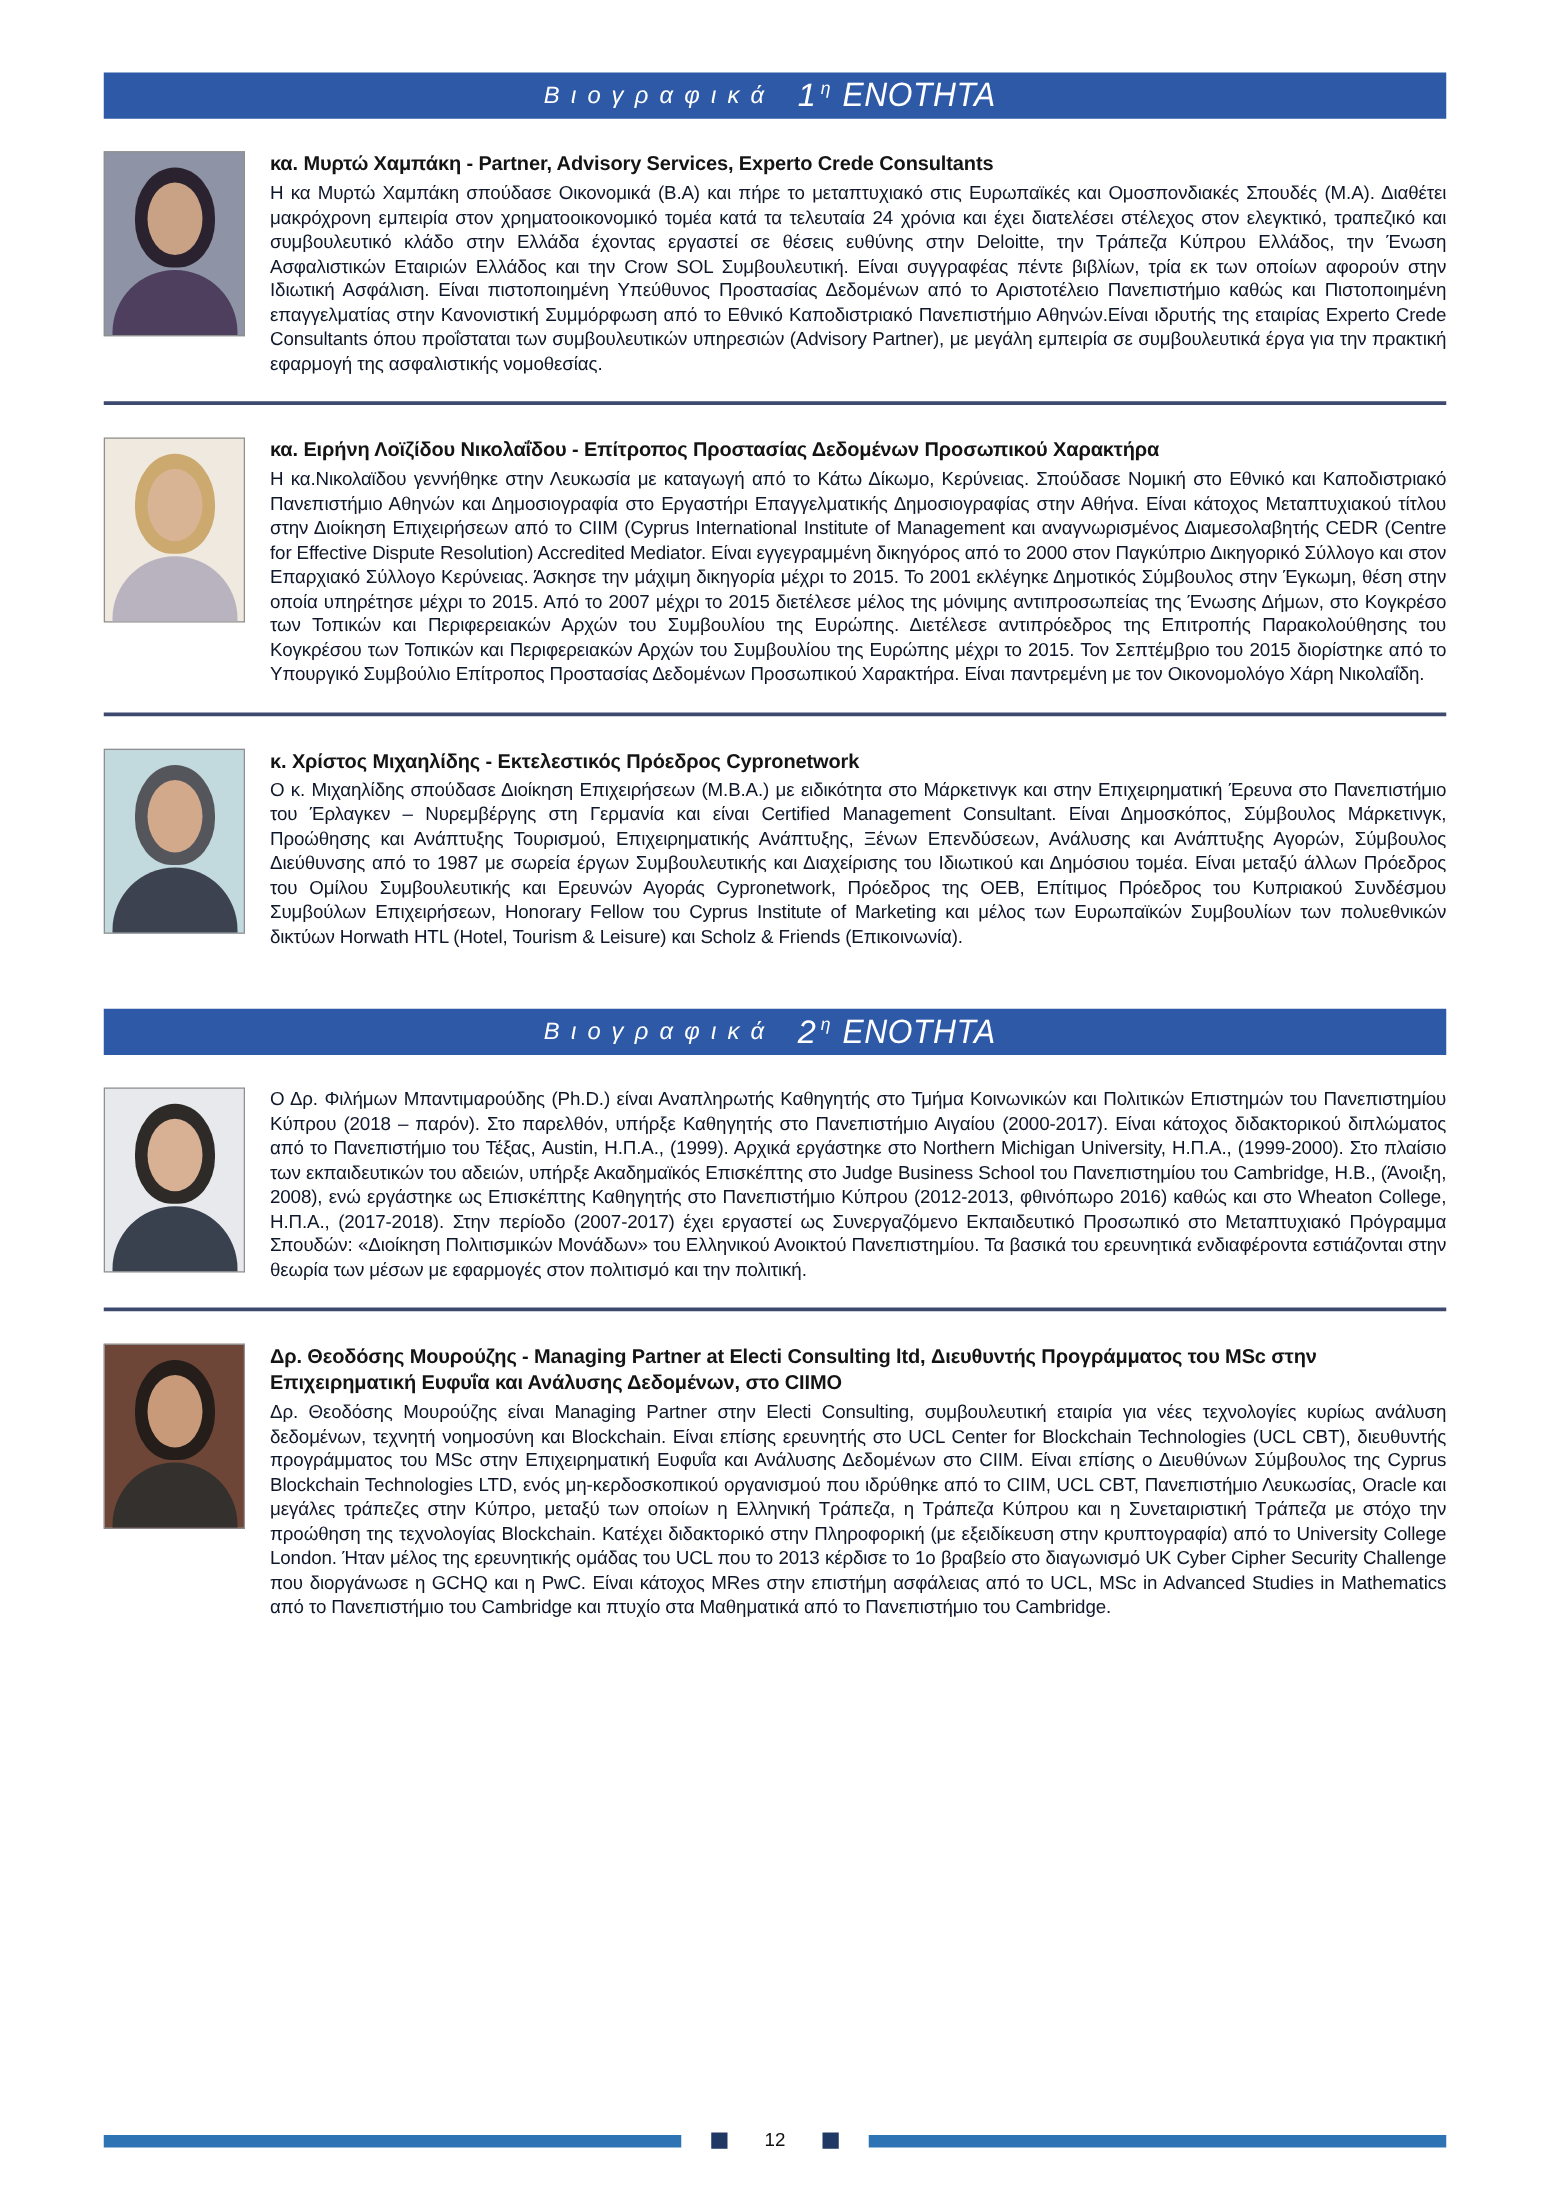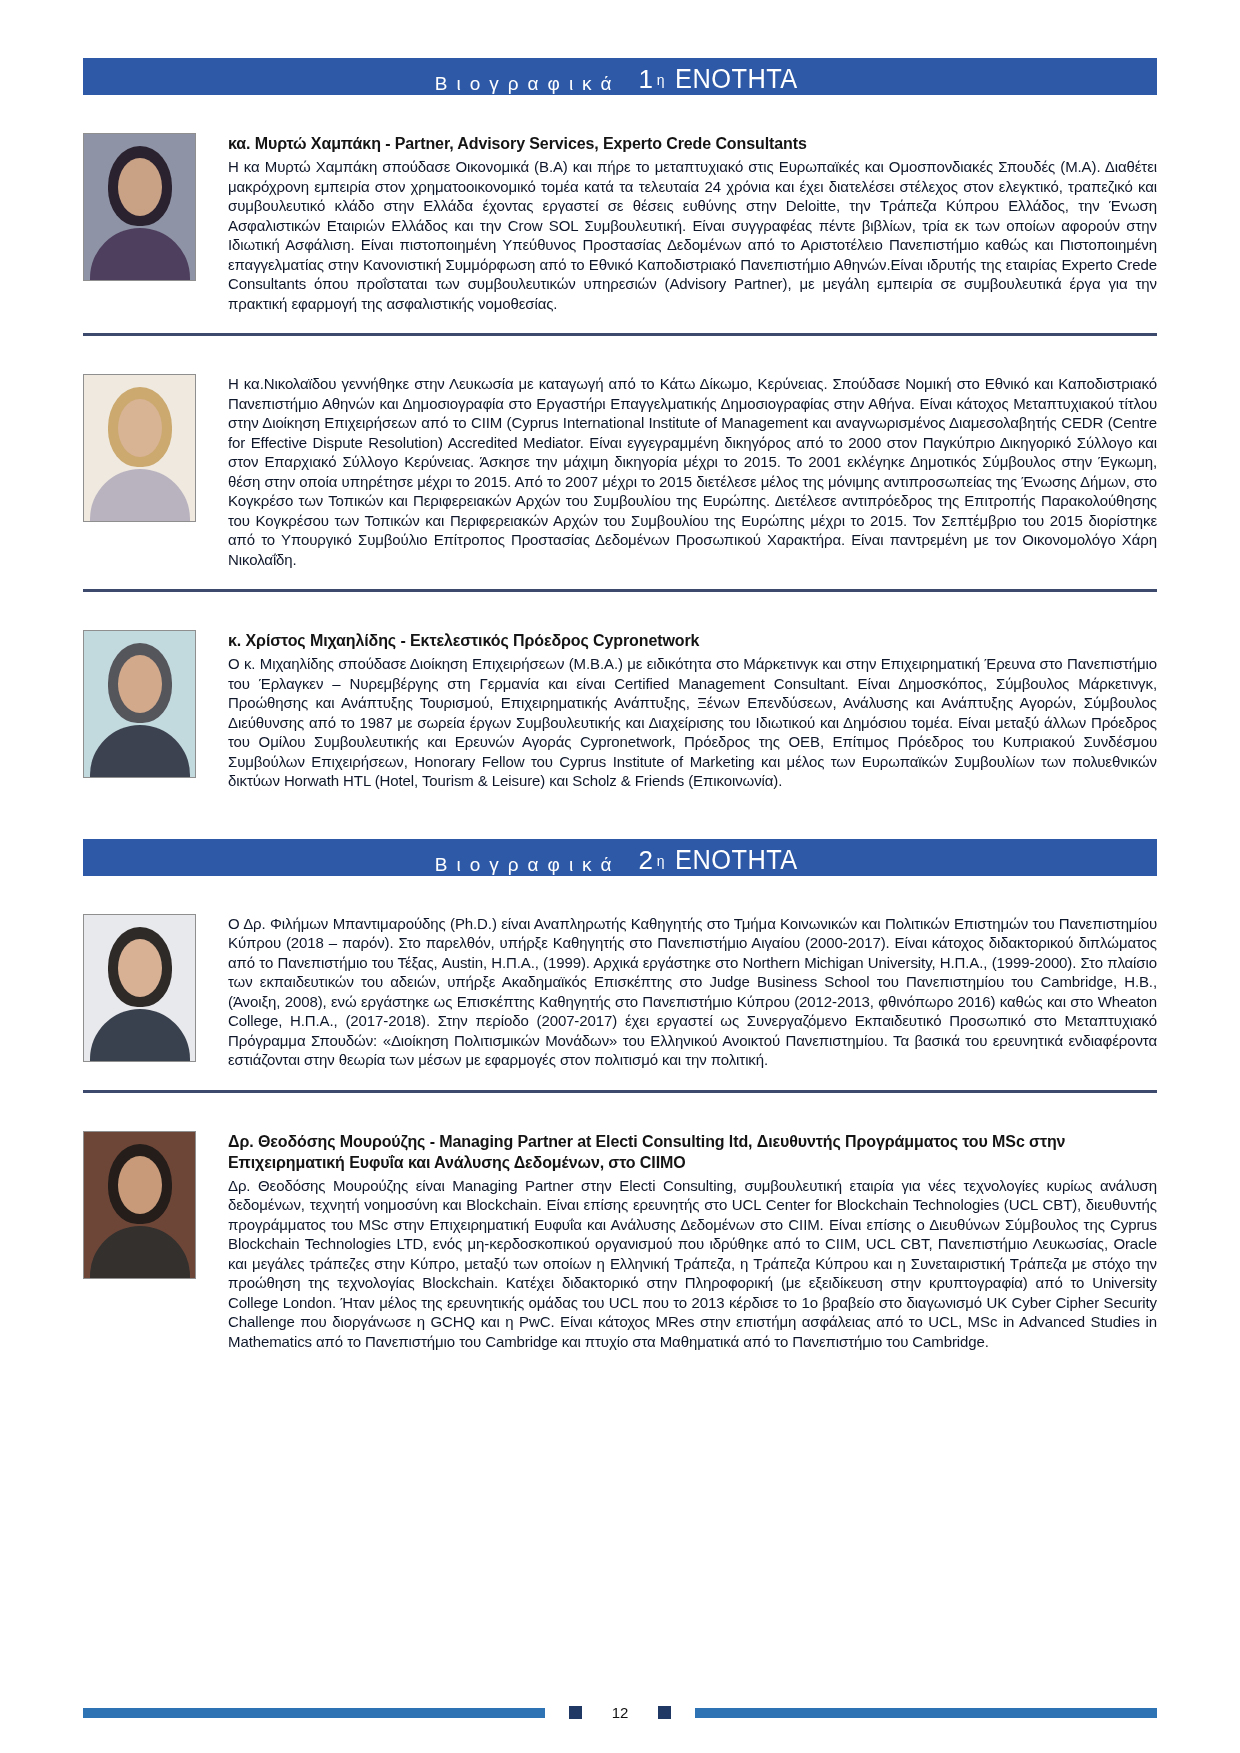--- a/index.html
+++ b/index.html
@@ -4,27 +4,27 @@
 <style>
   html,body { margin:0; padding:0; background:#ffffff; }
   body { font-family:"Liberation Sans", sans-serif; color:#1b1b1b; }
   .page {
     position:relative; width:1240px; height:1753px; margin:0 auto;
     background:#ffffff; overflow:hidden; box-sizing:border-box;
     padding:58px 83px 0 83px;
   }
   .section-header {
     height:37px; background:var(--header-bar,#2e59a7); color:var(--header-text,#fff);
-    display:flex; align-items:flex-end; justify-content:center; gap:4px;
+    display:flex; align-items:center; justify-content:center; gap:4px;font-style:italic;
   }
   .section-header .prefix { font-size:19px; letter-spacing:9px; font-weight:400; margin-right:14px; }
   .section-header .num { font-size:26px; font-weight:400; }
   .section-header .sup { font-size:14px; vertical-align:super; position:relative; top:-7px; margin-right:6px; }
   .section-header .label { font-size:27px; font-weight:400; display:inline-block; transform:scaleX(0.94); transform-origin:left center; letter-spacing:0.5px; }
-  .bio { display:flex; gap:32px; margin-top:38px; }
+  .bio { display:flex; gap:20px; margin-top:26px; }
   .photo {
     flex:none; width:113px; height:148px; position:relative; overflow:hidden;
     background:var(--bg,#ccc); border:1px solid #8f8f8f; box-sizing:border-box;
   }
   .photo .hair  { position:absolute; top:12px; left:50%; transform:translateX(-50%); width:64px; height:80px; border-radius:50% 50% 46% 46%; background:var(--hair,#333); }
   .photo .head  { position:absolute; top:24px; left:50%; transform:translateX(-50%); width:44px; height:58px; border-radius:50%; background:var(--skin,#caa98f); }
   .photo .torso { position:absolute; bottom:-10px; left:50%; transform:translateX(-50%); width:100px; height:62px; border-radius:50px 50px 0 0; background:var(--top,#444); }
   .btext { flex:1; min-width:0; }
   .btext h3 { margin:0 0 3px 0; font-size:16px; line-height:21px; font-weight:700; color:#141414; letter-spacing:-0.1px; }
   .btext p  { margin:0; font-size:15px; line-height:19.5px; letter-spacing:-0.1px; text-align:justify; color:#0f172a; }
@@ -64,20 +64,21 @@
 
   <div class="divider"></div>
 
   <article class="bio">
     <div class="photo" style="--bg: #efe9df; --skin: #d8b394; --hair: #cba96f; --top: #b9b3c0;">
       <div class="hair"></div>
       <div class="head"></div>
       <div class="torso"></div>
     </div>
     <div class="btext">
+      <h3>κα. Ειρήνη Λοϊζίδου Νικολαΐδου - Επίτροπος Προστασίας Δεδομένων Προσωπικού Χαρακτήρα</h3>
       <p>Η κα.Νικολαϊδου γεννήθηκε στην Λευκωσία με καταγωγή από το Κάτω Δίκωμο, Κερύνειας. Σπούδασε Νομική στο Εθνικό και Καποδιστριακό Πανεπιστήμιο Αθηνών και Δημοσιογραφία στο Εργαστήρι Επαγγελματικής Δημοσιογραφίας στην Αθήνα. Είναι κάτοχος Μεταπτυχιακού τίτλου στην Διοίκηση Επιχειρήσεων από το CIIM (Cyprus International Institute of Management και αναγνωρισμένος Διαμεσολαβητής CEDR (Centre for Effective Dispute Resolution) Accredited Mediator. Είναι εγγεγραμμένη δικηγόρος από το 2000 στον Παγκύπριο Δικηγορικό Σύλλογο και στον Επαρχιακό Σύλλογο Κερύνειας. Άσκησε την μάχιμη δικηγορία μέχρι το 2015. Το 2001 εκλέγηκε Δημοτικός Σύμβουλος στην Έγκωμη, θέση στην οποία υπηρέτησε μέχρι το 2015. Από το 2007 μέχρι το 2015 διετέλεσε μέλος της μόνιμης αντιπροσωπείας της Ένωσης Δήμων, στο Κογκρέσο των Τοπικών και Περιφερειακών Αρχών του Συμβουλίου της Ευρώπης. Διετέλεσε αντιπρόεδρος της Επιτροπής Παρακολούθησης του Κογκρέσου των Τοπικών και Περιφερειακών Αρχών του Συμβουλίου της Ευρώπης μέχρι το 2015. Τον Σεπτέμβριο του 2015 διορίστηκε από το Υπουργικό Συμβούλιο Επίτροπος Προστασίας Δεδομένων Προσωπικού Χαρακτήρα. Είναι παντρεμένη με τον Οικονομολόγο Χάρη Νικολαΐδη.</p>
     </div>
   </article>
 
   <div class="divider"></div>
 
   <article class="bio">
     <div class="photo" style="--bg: #c2d9de; --skin: #d2a98b; --hair: #55555c; --top: #3c4250;">
       <div class="hair"></div>
       <div class="head"></div>

